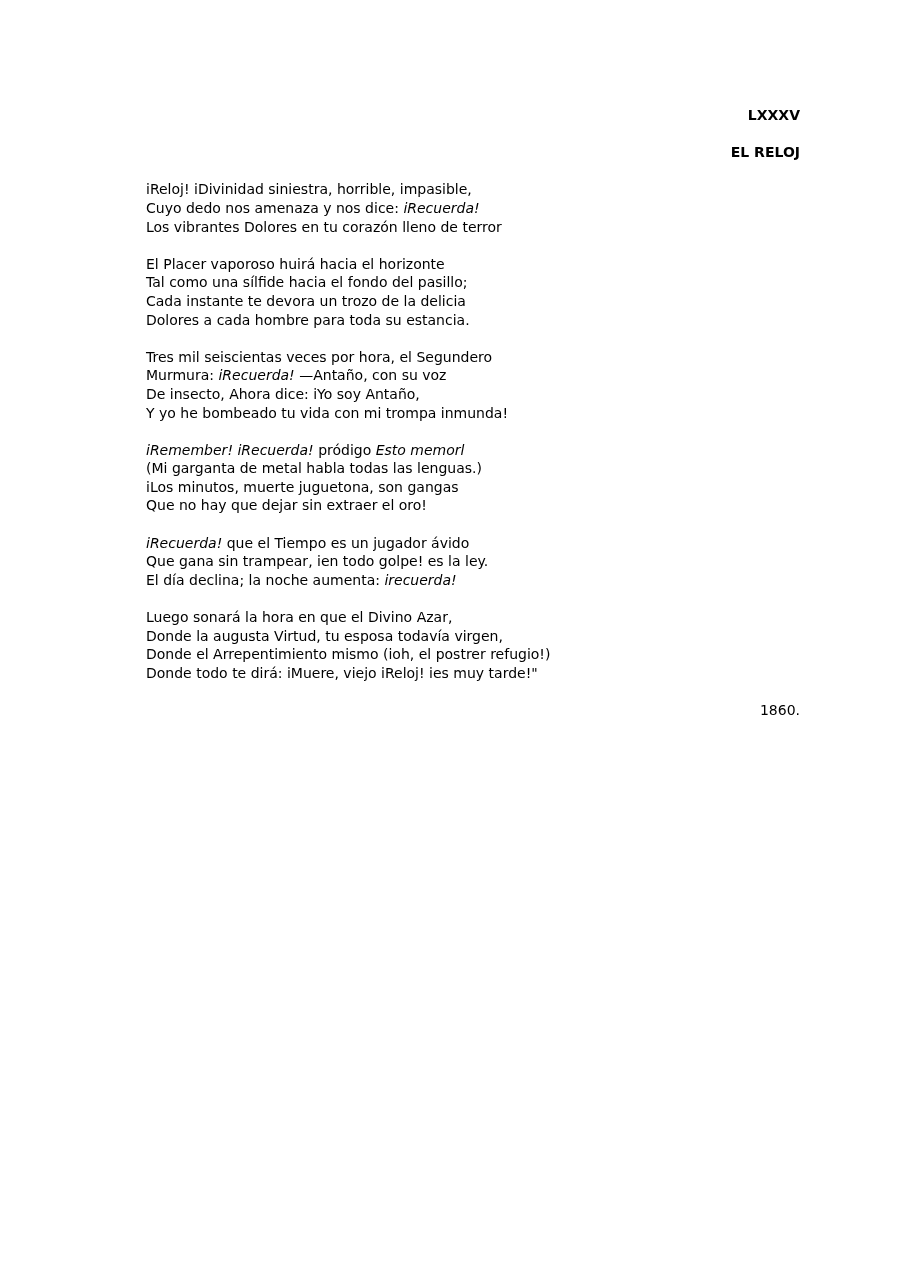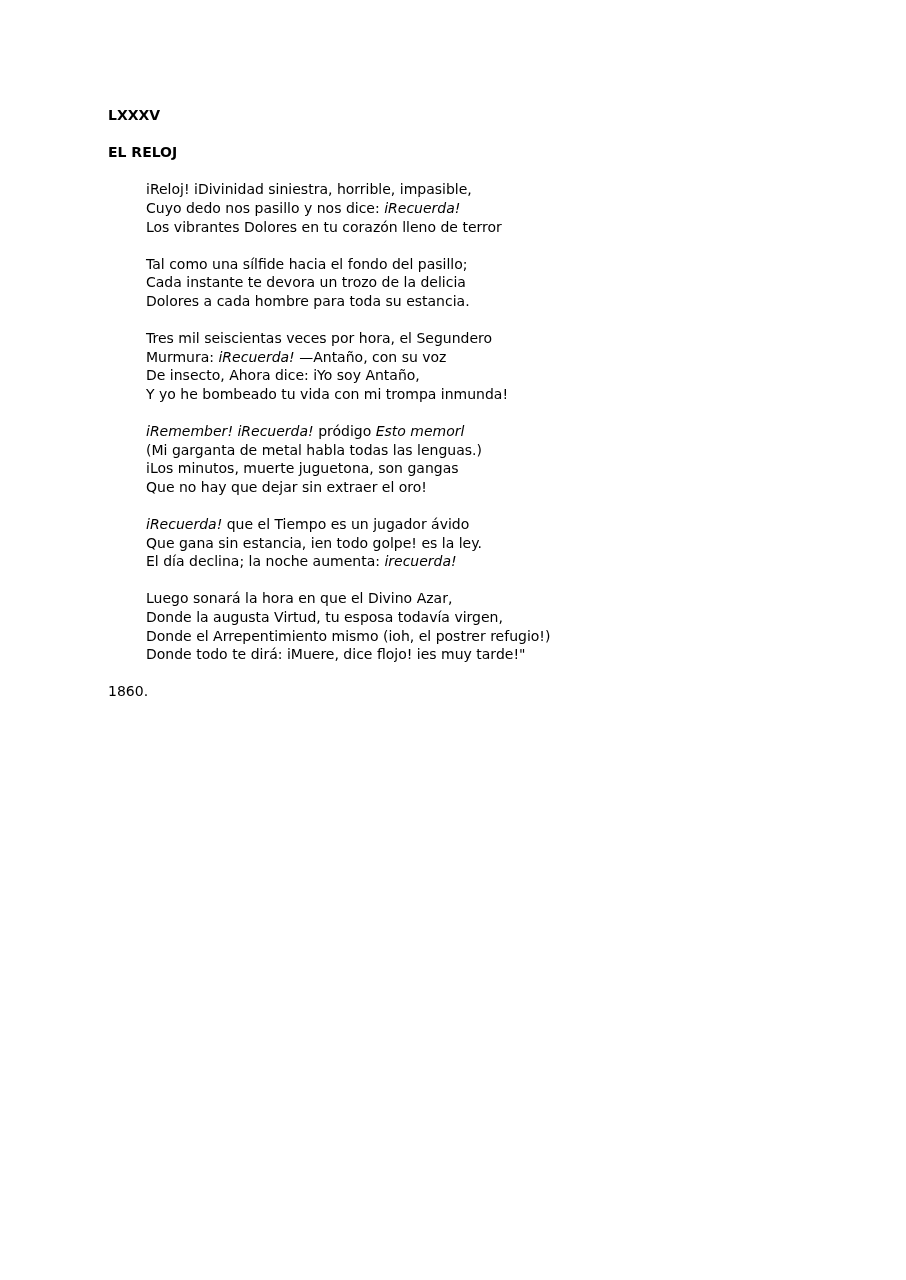--- a/index.html
+++ b/index.html
@@ -22,33 +22,35 @@
     position: absolute;
     left: 108px;
     right: 106px;
     top: 106px;
   }
   .heading {
     font-weight: bold;
     font-size: 14px;
     margin: 0 0 18.6px 0;
     line-height: 18.6px;
+    text-align: right;
   }
   .stanza {
     margin: 0 0 18.6px 0;
   }
   .line {
     white-space: pre-wrap;
     margin-left: 38px;
   }
   .it {
     font-style: italic;
     text-align: right;
   }
   .date-line {
+    text-align: right;
     margin: 0;
   }
   .pagenum {
     position: absolute;
     top: 1193px;
     left: 0;
     width: 100%;
     text-align: right;
     font-size: 14px;
     line-height: 18.6px;
@@ -58,48 +60,49 @@
 </head>
 <body>
 
 <div class="page">
   <div class="content">
     <div class="heading">LXXXV</div>
     <div class="heading">EL RELOJ</div>
     <div id="poem-body">
         <div class="stanza">
           <div class="line"><span>iReloj! iDivinidad siniestra, horrible, impasible,</span></div>
-          <div class="line"><span>Cuyo dedo nos pasillo y nos dice: </span><span class="it">iRecuerda!</span></div>
+          <div class="line"><span>Cuyo dedo nos amenaza y nos dice: </span><span class="it">iRecuerda!</span></div>
           <div class="line"><span>Los vibrantes Dolores en tu corazón lleno de terror</span></div>
         </div>
         <div class="stanza">
+          <div class="line"><span>El Placer vaporoso huirá hacia el horizonte</span></div>
           <div class="line"><span>Tal como una sílfide hacia el fondo del pasillo;</span></div>
           <div class="line"><span>Cada instante te devora un trozo de la delicia</span></div>
           <div class="line"><span>Dolores a cada hombre para toda su estancia.</span></div>
         </div>
         <div class="stanza">
           <div class="line"><span>Tres mil seiscientas veces por hora, el Segundero</span></div>
           <div class="line"><span>Murmura: </span><span class="it">iRecuerda!</span><span> —Antaño, con su voz</span></div>
           <div class="line"><span>De insecto, Ahora dice: iYo soy Antaño,</span></div>
           <div class="line"><span>Y yo he bombeado tu vida con mi trompa inmunda!</span></div>
         </div>
         <div class="stanza">
           <div class="line"><span class="it">iRemember! iRecuerda!</span><span> pródigo </span><span class="it">Esto memorl</span></div>
           <div class="line"><span>(Mi garganta de metal habla todas las lenguas.)</span></div>
           <div class="line"><span>iLos minutos, muerte juguetona, son gangas</span></div>
           <div class="line"><span>Que no hay que dejar sin extraer el oro!</span></div>
         </div>
         <div class="stanza">
           <div class="line"><span class="it">iRecuerda!</span><span> que el Tiempo es un jugador ávido</span></div>
-          <div class="line"><span>Que gana sin estancia, ien todo golpe! es la ley.</span></div>
+          <div class="line"><span>Que gana sin trampear, ien todo golpe! es la ley.</span></div>
           <div class="line"><span>El día declina; la noche aumenta: </span><span class="it">irecuerda!</span></div>
         </div>
         <div class="stanza">
           <div class="line"><span>Luego sonará la hora en que el Divino Azar,</span></div>
           <div class="line"><span>Donde la augusta Virtud, tu esposa todavía virgen,</span></div>
           <div class="line"><span>Donde el Arrepentimiento mismo (ioh, el postrer refugio!)</span></div>
-          <div class="line"><span>Donde todo te dirá: iMuere, dice flojo! ies muy tarde!"</span></div>
+          <div class="line"><span>Donde todo te dirá: iMuere, viejo iReloj! ies muy tarde!"</span></div>
         </div>
       </div>
     <div class="date-line">1860.</div>
   </div>
   <div class="pagenum">97</div>
 </div>
 
 </body></html>

